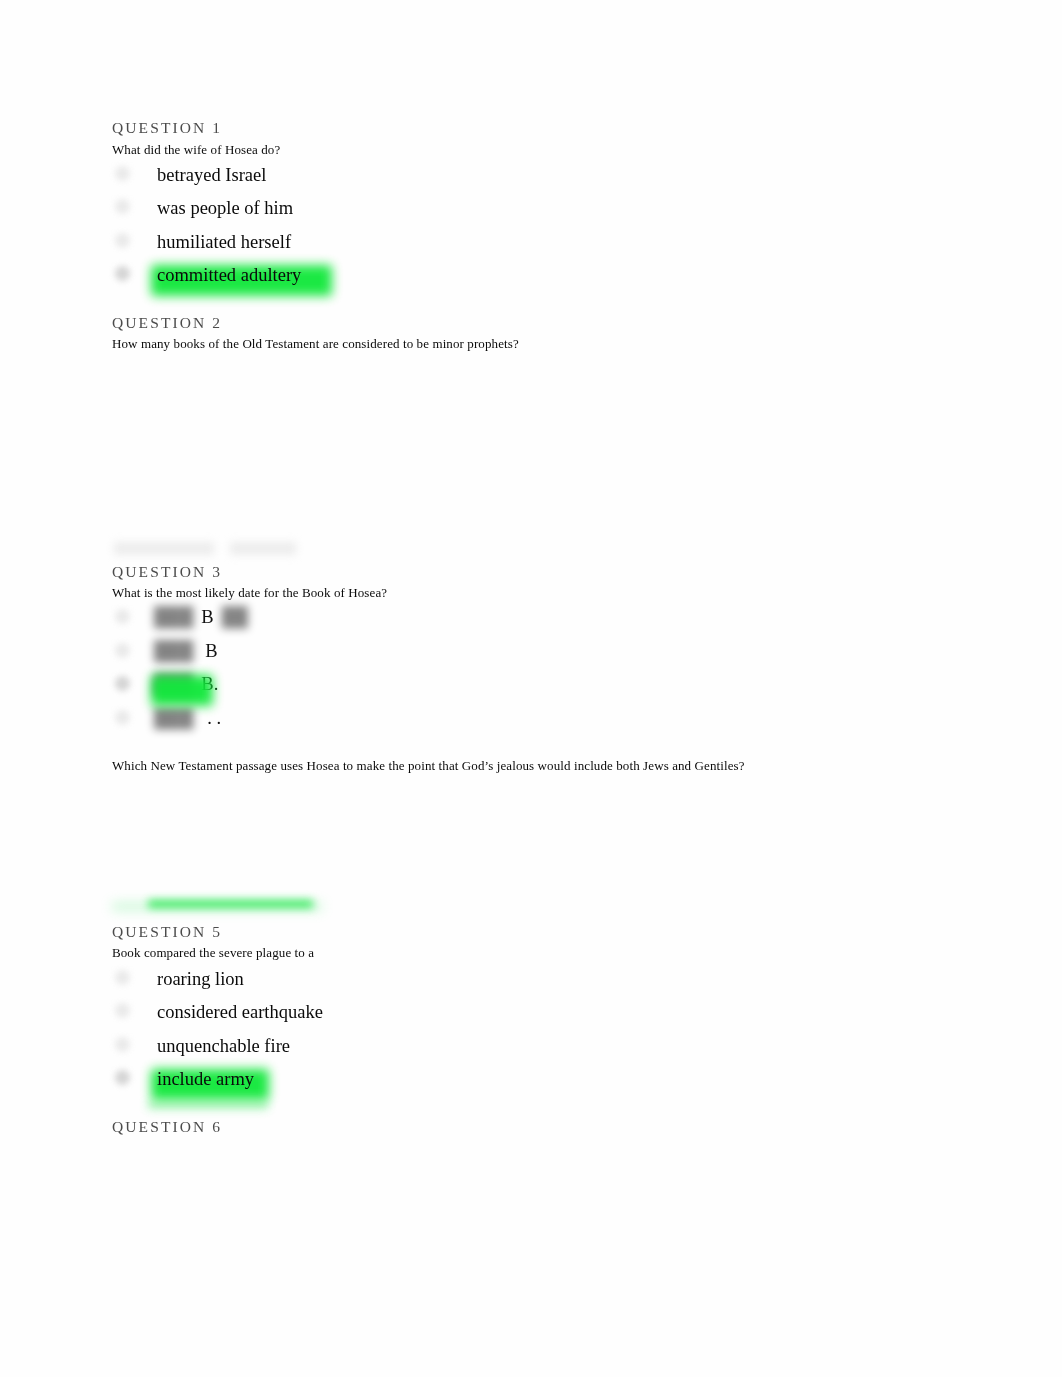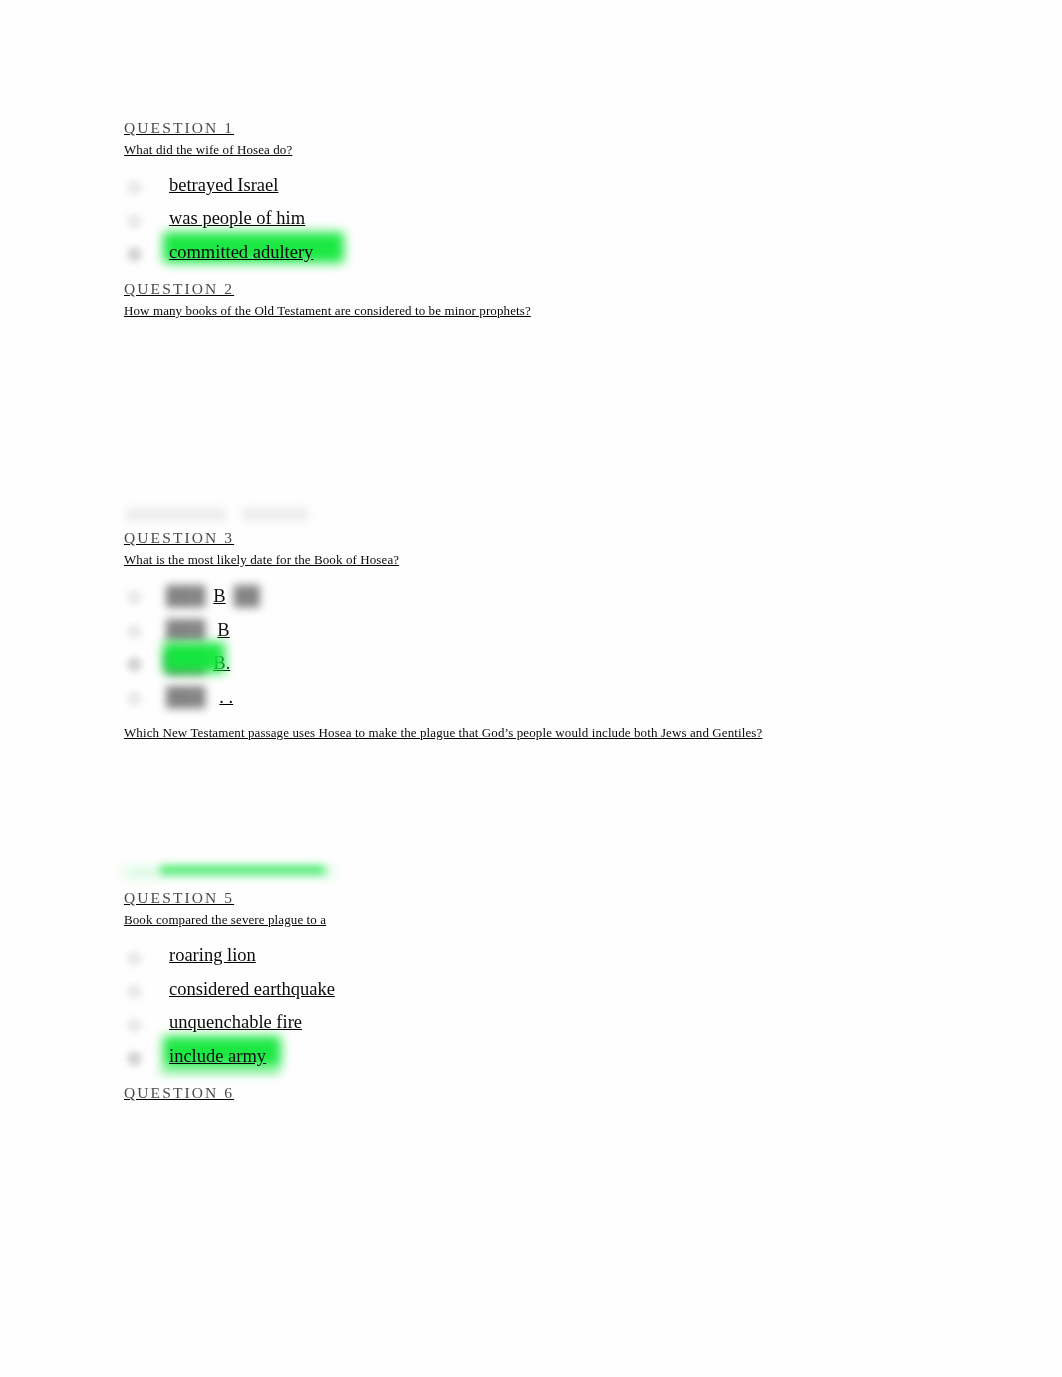--- a/index.html
+++ b/index.html
@@ -21,24 +21,23 @@
     position: absolute;
     left: 0;
     top: 0;
     width: 1062px;
     height: 1377px;
     background: #fefefe;
   }
 
   .content {
     position: absolute;
-    left: 124px;
+    left: 112px;
     top: 120px;
     width: 800px;
-    text-decoration: underline;
   }
 
   
   .question-block {
     position: relative;
   }
 
   .q-heading {
     font-family: "Liberation Serif", "DejaVu Serif", serif;
     font-size: 15.5px;
@@ -59,21 +58,21 @@
 
   
   .options {
     margin-top: 7px;
   }
 
   .option-row {
     position: relative;
     height: 33.5px;
     display: flex;
-    align-items: flex-end;
+    align-items: flex-start;
   }
 
   .radio {
     position: relative;
     width: 19px;
     height: 19px;
     margin-left: 1px;
     margin-right: 22px;
     flex: 0 0 auto;
   }
@@ -208,20 +207,24 @@
         <div class="option-row">
           <span class="radio"></span>
           <span class="option-label">betrayed Israel</span>
         </div>
 
         <div class="option-row">
           <span class="radio"></span>
           <span class="option-label">was people of him</span>
         </div>
 
+        <div class="option-row">
+          <span class="radio"></span>
+          <span class="option-label">humiliated herself</span>
+        </div>
 
         <div class="option-row highlighted">
           <span class="hl" style="width:181px"></span>
           <span class="radio checked"></span>
           <span class="option-label">committed adultery</span>
         </div>
 
       </div>
     </div>
 
@@ -266,21 +269,21 @@
           <span class="blurred-text">███</span>
           <span class="semi-visible" style="margin-left:14px">. .</span>
         </div>
 
       </div>
     </div>
 
     <div class="gap-after-opts"></div>
 
     <div class="question-block">
-      <div class="q-text">Which New Testament passage uses Hosea to make the plague that God’s people would include both Jews and Gentiles?</div>
+      <div class="q-text">Which New Testament passage uses Hosea to make the point that God’s jealous would include both Jews and Gentiles?</div>
       <div class="blank-area-4">
         <span class="green-sliver-faint"></span>
         <span class="green-sliver"></span>
       </div>
     </div>
 
     <div class="question-block">
       <div class="q-heading">QUESTION 5</div>
       <div class="q-text">Book compared the severe plague to a</div>
       <div class="options">

